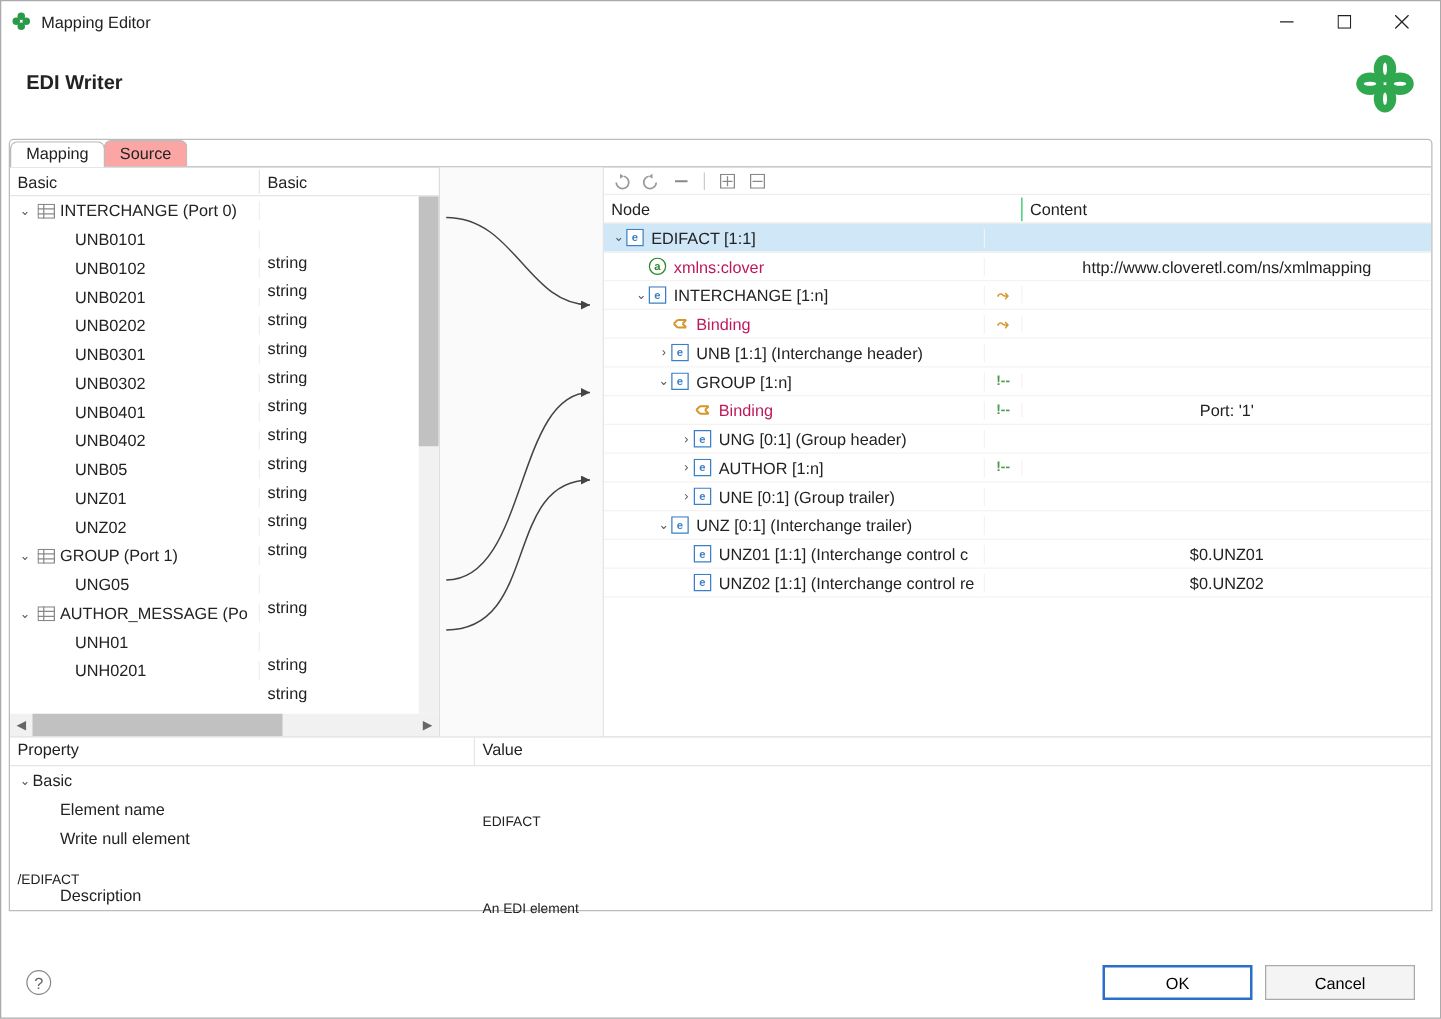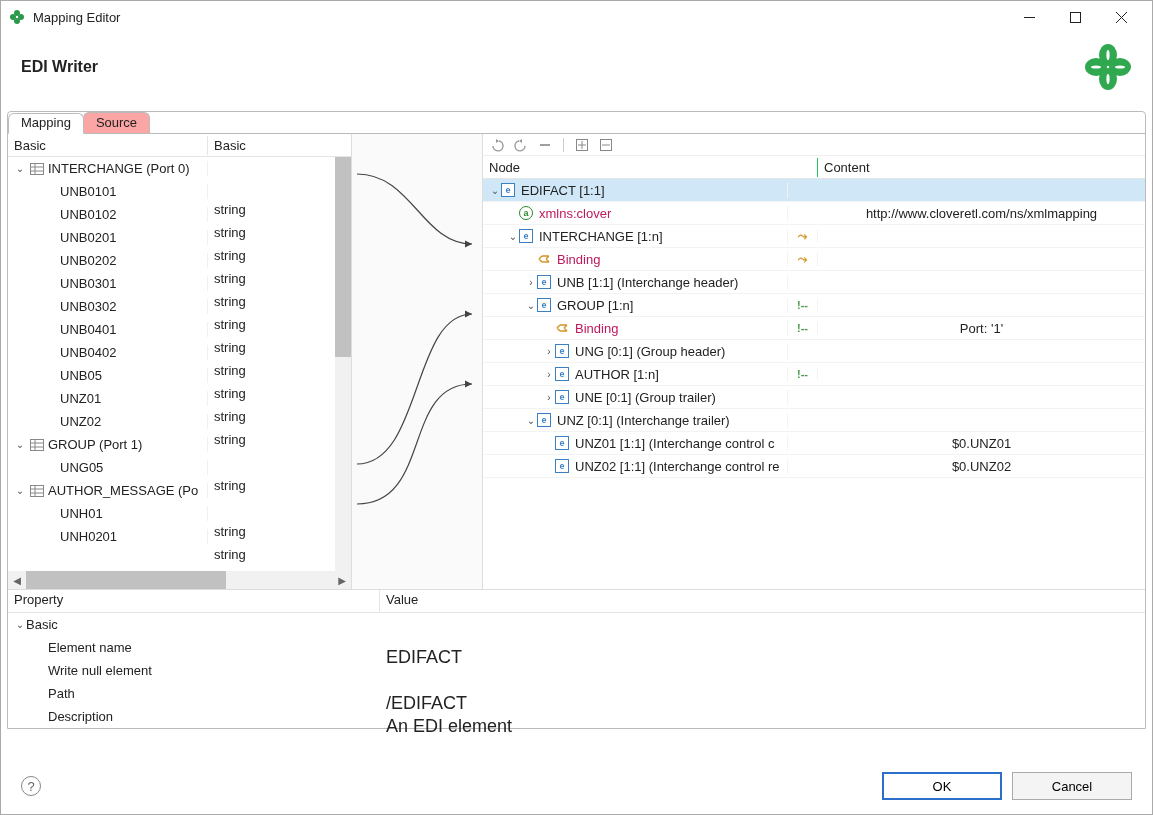--- a/index.html
+++ b/index.html
@@ -81,21 +81,21 @@
   
   .prop-panel { border-top: 1px solid #ddd; }
   .prop-header { display: flex; height: 23px; border-bottom: 1px solid #e5e5e5; }
   .prop-header .pcol { padding: 2px 6px; }
   .prop-header .pcol.prop { width: 372px; border-right: 1px solid #e5e5e5; }
   .prop-header .pcol.val { flex: 1; }
   .prop-rows { }
   .prop-row { display: flex; height: 23px; align-items: center; }
   .prop-row .pcell { padding: 0 6px; }
   .prop-row .pcell.prop { width: 372px; display: flex; align-items: center; }
-  .prop-row .pcell.val { flex: 1; font-size: 18px; margin-top: 20px; }
+  .prop-row .pcell.val { flex: 1; font-size: 11px; margin-top: 20px; }
   
   
   .footer { position: absolute; bottom: 0; left: 0; right: 0; height: 56px; display: flex; align-items: center; padding: 0 20px; justify-content: space-between; }
   .footer .help { width: 20px; height: 20px; border: 1.5px solid #888; border-radius: 50%; display: flex; align-items: center; justify-content: center; color: #666; font-size: 13px; }
   .footer .btns { display: flex; gap: 10px; }
   .footer button { width: 120px; height: 28px; border: 1px solid #aaa; background: #f4f4f4; font-size: 13px; cursor: default; }
   .footer button.primary { border: 2px solid #2a6fc9; background: #fff; }
 </style>
 </head>
 <body>
@@ -507,23 +507,20 @@
             </div>
             <div class="pcell val">EDIFACT</div>
           </div>
           <div class="prop-row">
             <div class="pcell prop" style="padding-left:40px">
               <span>Write null element</span>
             </div>
             <div class="pcell val"></div>
           </div>
           <div class="prop-row">
-            <div class="pcell prop" style="padding-left:40px">
-              <span>Path</span>
-            </div>
             <div class="pcell val">/EDIFACT</div>
           </div>
           <div class="prop-row">
             <div class="pcell prop" style="padding-left:40px">
               <span>Description</span>
             </div>
             <div class="pcell val">An EDI element</div>
           </div>
         </div>
     </div>

